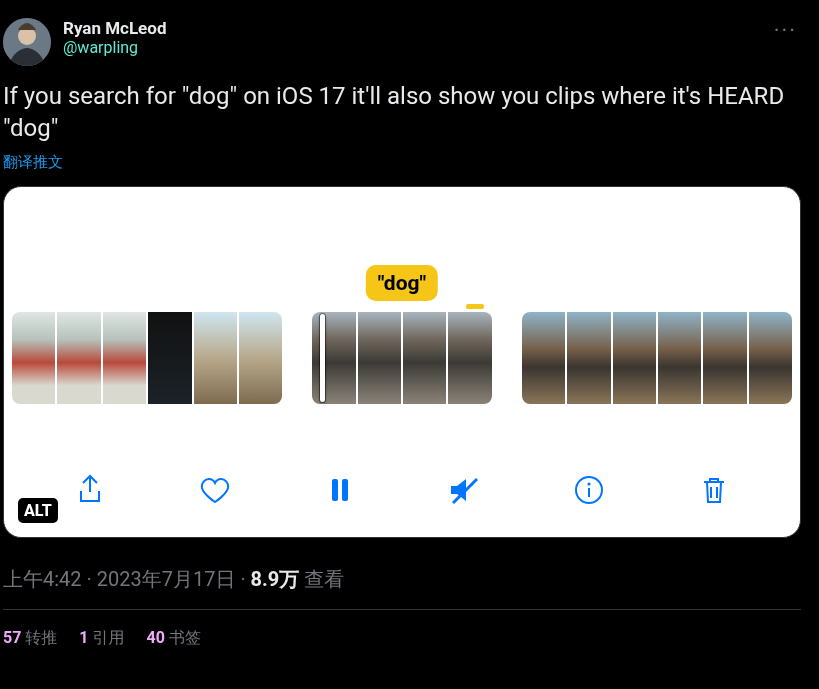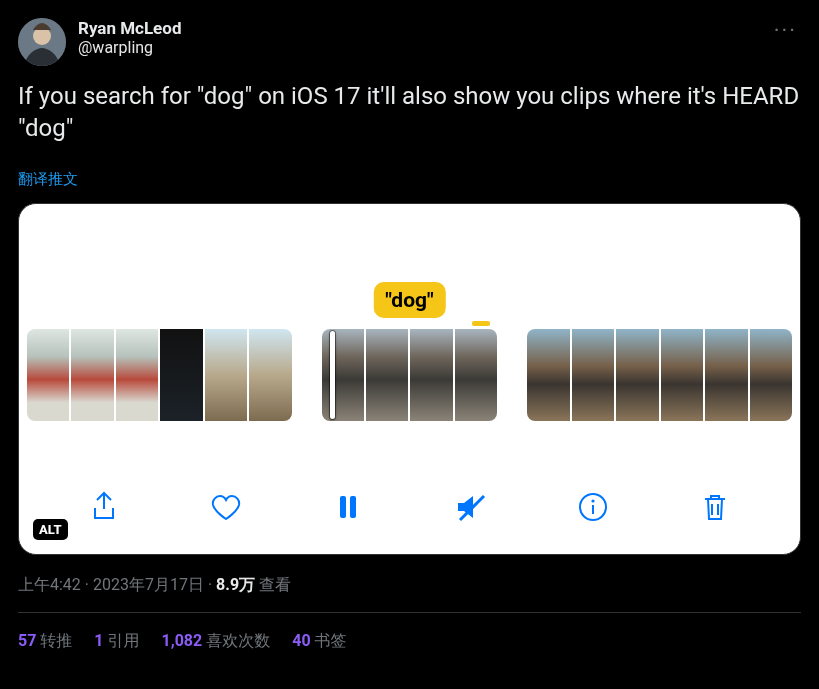--- a/index.html
+++ b/index.html
@@ -5,43 +5,43 @@
   body {
     margin: 0;
     background: #000;
     font-family: -apple-system, BlinkMacSystemFont, "Segoe UI", Roboto, Helvetica, Arial, sans-serif;
     color: #e7e9ea;
     width: 819px;
     height: 689px;
     overflow: hidden;
   }
   .tweet {
-    padding: 18px 18px 0 18px;
+    padding: 18px 18px 0 3px;
     box-sizing: border-box;
   }
   .header-row {
     display: flex;
     align-items: flex-start;
   }
   .avatar {
     width: 48px;
     height: 48px;
     border-radius: 50%;
     overflow: hidden;
     flex-shrink: 0;
     margin-right: 12px;
     background: #333;
   }
   .avatar svg { width: 100%; height: 100%; display: block; }
   .name-col { flex: 1; }
   .display-name { font-weight: 700; font-size: 17px; color: #e7e9ea; line-height: 1.2; }
-  .handle { color: #e5e5e5; font-size: 16px; line-height: 1.3; }
+  .handle { color: #5eead4; font-size: 16px; line-height: 1.3; }
   .more { color: #71767b; font-size: 22px; letter-spacing: 2px; padding: 0 4px; cursor: pointer; }
   .tweet-text { margin-top: 14px; font-size: 24px; line-height: 1.35; white-space: pre-wrap; }
-  .translate-link { color: #1d9bf0; font-size: 15px; margin-top: 25px; cursor: pointer; display: inline-block; }
+  .translate-link { color: #1d9bf0; font-size: 15px; margin-top: 8px; cursor: pointer; display: inline-block; }
   .media-card {
     margin-top: 14px;
     border: 1px solid #2f3336;
     border-radius: 18px;
     background: #fff;
     position: relative;
     overflow: hidden;
     height: 350px;
   }
   .caption-bubble {
@@ -110,42 +110,42 @@
     padding: 0 24px;
   }
   .tb-btn { width: 42px; height: 42px; display: flex; align-items: center; justify-content: center; cursor: pointer; }
   .tb-btn svg { stroke: #0076ff; fill: none; stroke-width: 2; }
   .alt-badge {
     position: absolute;
     left: 14px;
     bottom: 14px;
     background: #000;
     color: #fff;
-    font-size: 13px;
+    font-size: 16px;
     font-weight: 800;
     padding: 3px 6px;
     border-radius: 5px;
     cursor: pointer;
   }
   .meta-row {
-    margin-top: 20px;
+    margin-top: 28px;
     color: #71767b;
-    font-size: 16px;
+    font-size: 20px;
   }
   .meta-row .strong { color: #e7e9ea; font-weight: 700; }
   .divider { border: none; border-top: 1px solid #2f3336; margin: 16px 0 0 0; }
   .stats-row {
     display: flex;
     gap: 22px;
     padding: 18px 0 0 0;
     font-size: 16px;
     color: #71767b;
   }
   .stat { cursor: pointer; }
-  .stat .n { color: #8b5cf6; font-weight: 700; margin-right: 4px; text-align: center; }
+  .stat .n { color: #f0abfc; font-weight: 700; margin-right: 4px; text-align: center; }
 </style>
 </head>
 <body>
 
 <div class="tweet">
 
   <div class="header-row">
     <div class="avatar">
       <svg viewBox="0 0 48 48">
         <rect width="48" height="48" fill="#6b7986"></rect>
@@ -237,17 +237,16 @@
 
   <div class="meta-row">
     <span>上午4:42</span><span> · </span><span>2023年7月17日</span><span> · </span><span class="strong">8.9万</span><span> 查看</span>
   </div>
 
   <hr class="divider">
 
   <div class="stats-row">
     <div class="stat"><span class="n">57</span><span>转推</span></div>
     <div class="stat"><span class="n">1</span><span>引用</span></div>
-    <div class="stat"><span class="n">1,082</span><span>喜欢次数</span></div>
     <div class="stat"><span class="n">40</span><span>书签</span></div>
   </div>
 
 </div>
 
 </body></html>

